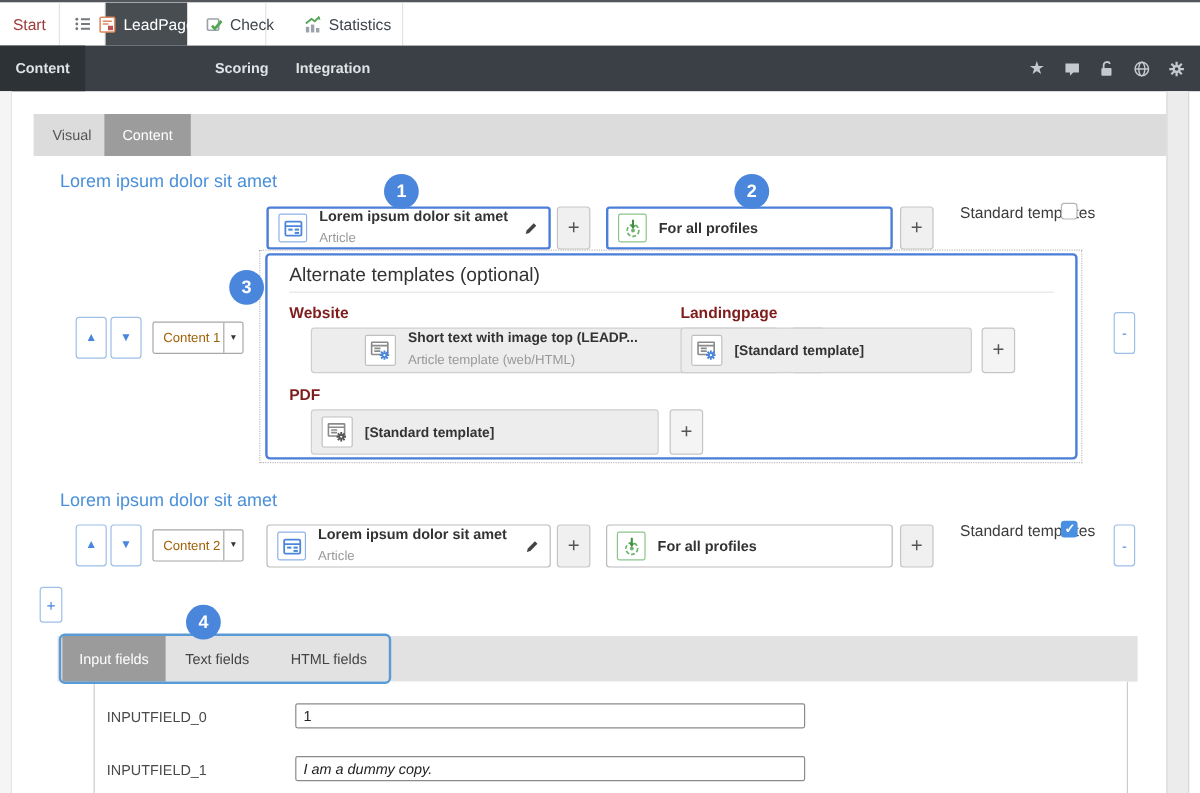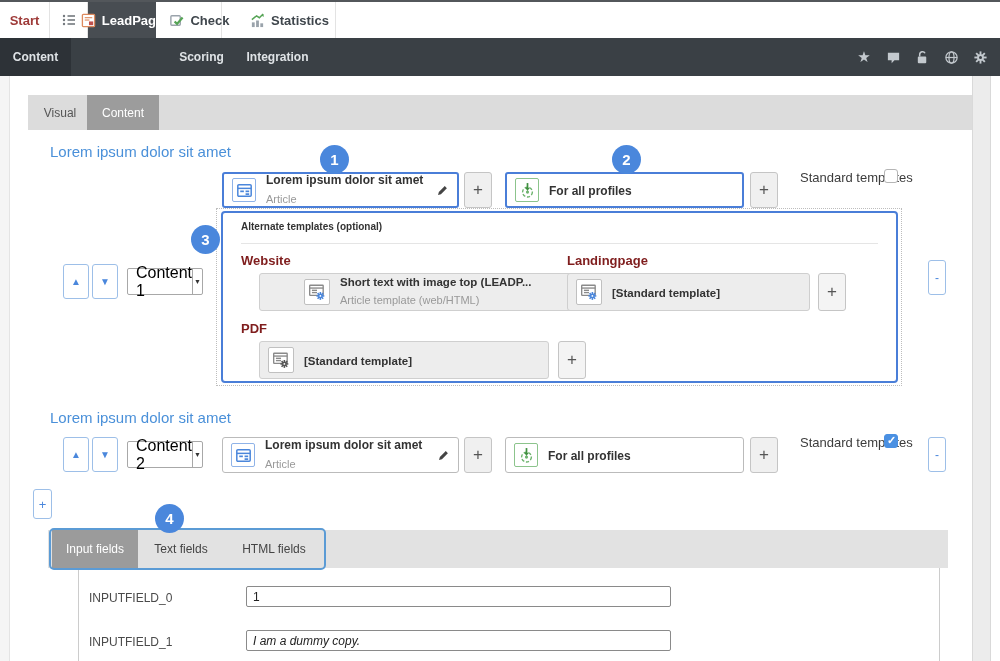--- a/index.html
+++ b/index.html
@@ -2,21 +2,21 @@
 <html><head>
 <meta charset="utf-8">
 <style>
   * { margin:0; padding:0; box-sizing:border-box; }
   body { background:#fff; font-family:"Liberation Sans", sans-serif; }
   .screen { position:relative; width:1000px; height:661px; background:#fff; overflow:hidden; border-top:2px solid #53575b; }
 
   
   .topbar { position:absolute; left:0; top:0; width:1000px; height:36px; background:#fff; }
   .ttab { position:absolute; top:0; height:36px; display:flex; align-items:center; justify-content:center; gap:6px;
-          font-size:13px; font-weight:bold; color:#3f464c; border-right:1px solid #e3e3e3; cursor:pointer; }
+          font-size:13px; font-weight:normal; color:#3f464c; border-right:1px solid #e3e3e3; cursor:pointer; }
   .ttab.start { left:0; width:50px; color:#9e3a38; }
   .ttab.list  { left:50px; width:38px; }
   .ttab.active{ left:88px; width:68px; background:#484d52; color:#fff; border-right:none; }
   .ttab.check { left:178px; width:44px; }
   .ttab.stats { left:244px; width:92px; }
 
   
   .navbar { position:absolute; left:0; top:36px; width:1000px; height:38px; background:#3a4045; }
   .ntab { position:absolute; top:0; height:38px; display:flex; align-items:center; justify-content:center;
           font-size:12px; font-weight:bold; color:#dfe3e6; cursor:pointer; }
@@ -54,33 +54,33 @@
   .selbox .edit { margin-left:auto; color:#444; flex:none; }
 
   .plusbtn { position:absolute; width:28px; height:36px; background:#f0f0f0; border:1px solid #c5c5c5; border-radius:3px;
              color:#555; font-size:17px; display:flex; align-items:center; justify-content:center; cursor:pointer; }
   .bluebtn { position:absolute; background:#fff; border:1px solid #9dbfe8; border-radius:3px; color:#4a87dc;
              display:flex; align-items:center; justify-content:center; cursor:pointer; }
 
   .arrowbtn { width:26px; height:35px; font-size:10px; }
   .dd { position:absolute; width:76px; height:27px; background:#fff; border:1px solid #a8a8a8; border-radius:2px;
         display:flex; align-items:center; cursor:pointer; }
-  .dd .dtxt { font-size:16px; color:#000000; padding-left:8px; flex:1; }
+  .dd .dtxt { font-size:11px; color:#a16207; padding-left:8px; flex:1; }
   .dd .darr { width:16px; height:100%; border-left:1px solid #a8a8a8; display:flex; align-items:center; justify-content:center; font-size:7px; color:#333; }
 
   .stdlbl { position:absolute; font-size:13px; color:#3c3c3c; }
   .cb { position:absolute; width:14px; height:14px; background:#fff; border:1px solid #b5b5b5; border-radius:3px; cursor:pointer; }
   .cb.checked { background:#4a90e2; border-color:#4a90e2; }
   .cb.checked::after { content:"\2713"; position:absolute; left:2px; top:-1px; color:#fff; font-size:11px; font-weight:bold; }
 
   
   .alt-dotted { position:absolute; left:216px; top:206px; width:686px; height:178px; border:1px dotted #bdbdbd; }
   .alt-panel { position:absolute; left:221px; top:209px; width:677px; height:172px; background:#fff;
                border:2px solid #4a7ed8; border-radius:4px; }
-  .alt-title { position:absolute; left:18px; top:8px; font-size:10px; font-weight:bold; color:#333; }
+  .alt-title { position:absolute; left:18px; top:8px; font-size:16px; font-weight:normal; color:#333; }
   .alt-hr { position:absolute; left:18px; top:30px; width:637px; height:1px; background:#e5e5e5; }
   .alt-lbl { position:absolute; font-size:13px; font-weight:bold; color:#7f1d1d; }
   .tplbox { position:absolute; height:38px; background:#ededed; border:1px solid #cfcfcf; border-radius:3px;
             display:flex; align-items:center; padding:0 8px; cursor:pointer; }
   .tplbox .iconbox { background:#fff; }
   .tplbox .txt { margin-left:10px; line-height:1.2; min-width:0; flex:1; }
   .tplbox .t1 { font-size:11.5px; font-weight:bold; color:#333; white-space:nowrap; overflow:hidden; }
   .tplbox .t2 { font-size:11px; color:#999; white-space:nowrap; }
   .tplbox .acts { margin-left:4px; display:flex; gap:4px; align-items:center; flex:none; color:#444; }
   .xmark { font-size:14px; color:#555; font-weight:bold; cursor:pointer; }

